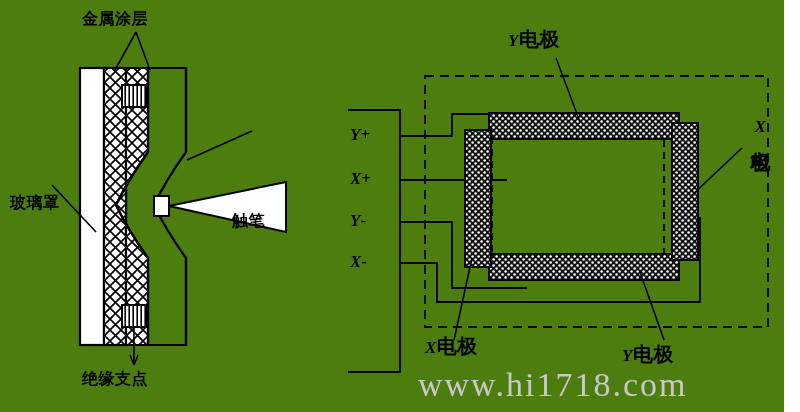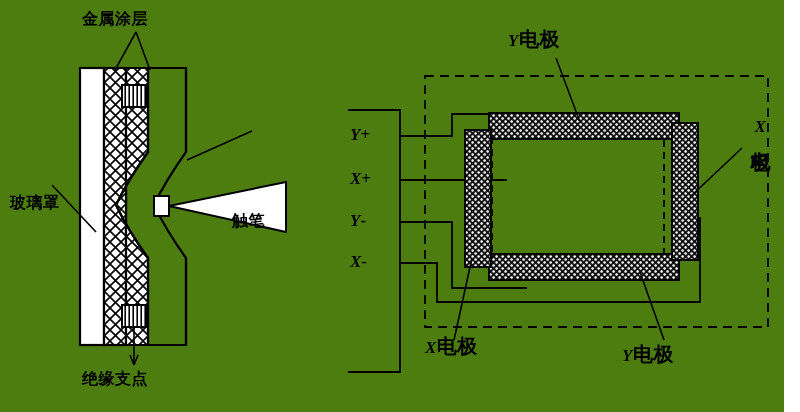--- a/index.html
+++ b/index.html
@@ -260,14 +260,15 @@
   </div>
 
   <div class="lbl elec-lbl" style="left:425px; top:335px;">
     <span class="ital">X</span><span class="cjk">电极</span>
   </div>
 
   <div class="lbl elec-lbl" style="left:622px; top:343px;">
     <span class="ital">Y</span><span class="cjk">电极</span>
   </div>
 
+  <div id="watermark">www.hi1718.com</div>
 
 </div>
 
 </body></html>

